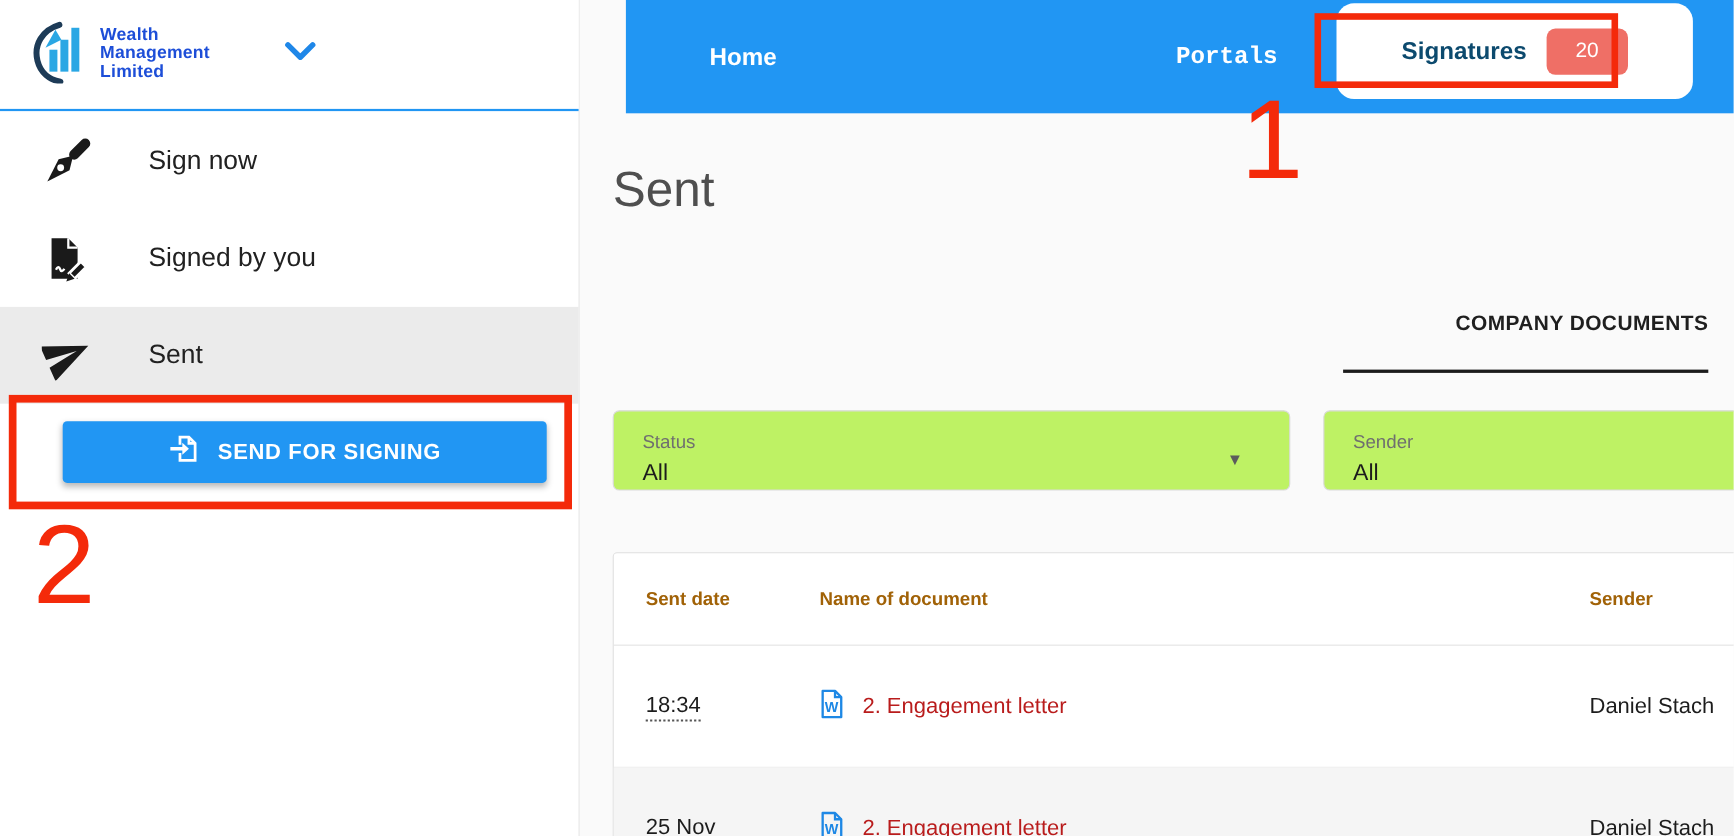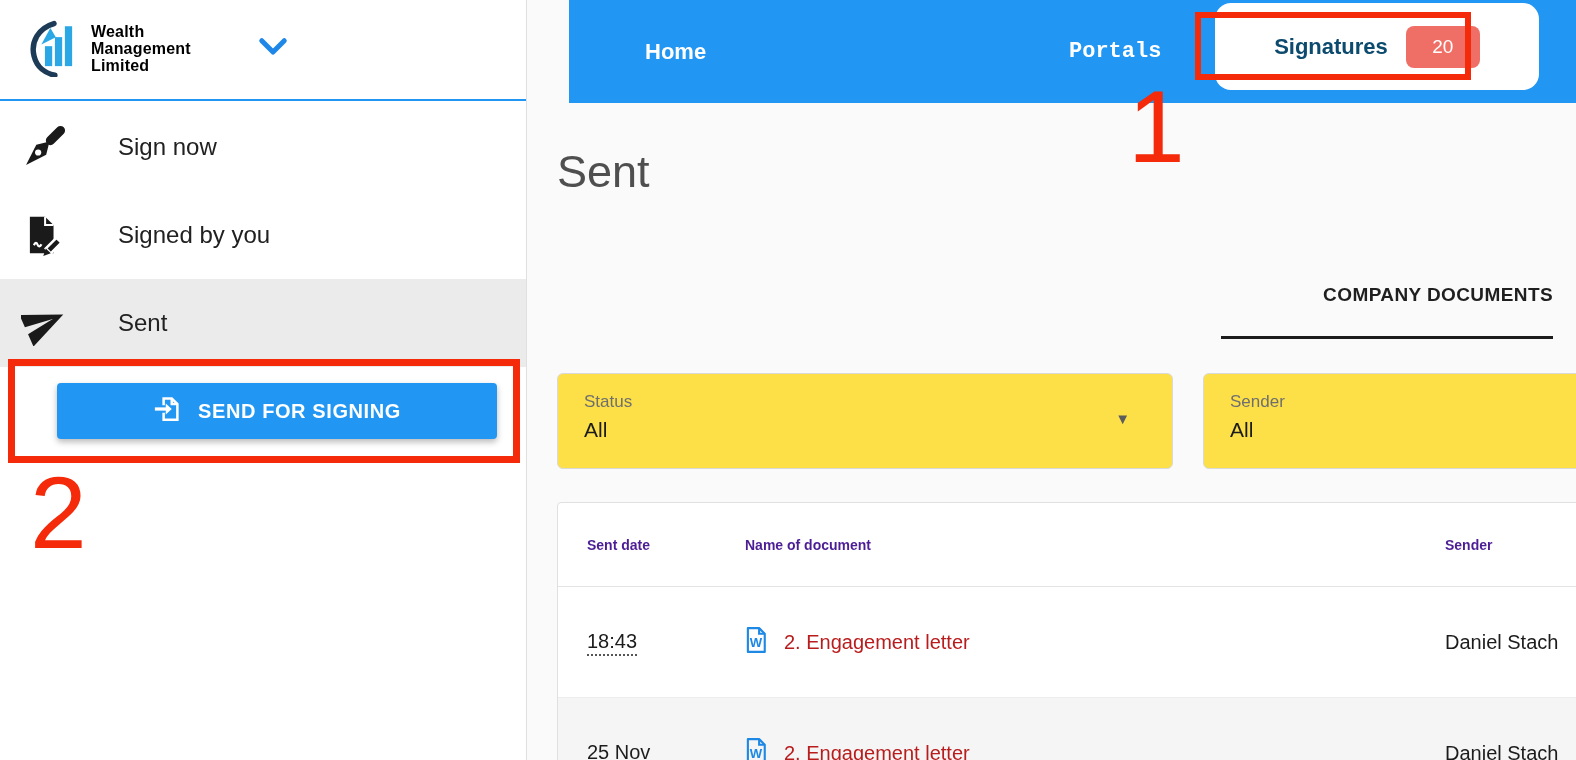--- a/index.html
+++ b/index.html
@@ -4,25 +4,25 @@
 <style>
   * { margin:0; padding:0; box-sizing:border-box; }
   html,body { width:1576px; height:760px; }
   body { font-family:"Liberation Sans", sans-serif; background:#fafafa; overflow:hidden; }
   .canvas { position:relative; width:1576px; height:760px; overflow:hidden; background:#fafafa; }
 
   
   .sidebar { position:absolute; left:0; top:0; width:527px; height:760px; background:#fff; border-right:1px solid #e0e0e0; }
   .sidebar-header { position:relative; height:101px; border-bottom:2px solid #2196f3; display:flex; align-items:center; background:#fff; }
   .logo { display:flex; align-items:center; gap:9px; margin-left:26px; }
-  .logo-text { color:#000000; font-weight:bold; font-size:16px; line-height:1.05; letter-spacing:0.2px; }
+  .logo-text { color:#1d4ed8; font-weight:bold; font-size:16px; line-height:1.05; letter-spacing:0.2px; }
   .chevron { position:absolute; left:258px; top:36px; cursor:pointer; }
 
   .menu { position:absolute; top:103px; left:0; width:100%; }
-  .menu-item { height:88px; display:flex; align-items:center; padding-left:21px; cursor:pointer; }
+  .menu-item { height:88px; display:flex; align-items:center; padding-left:38px; cursor:pointer; }
   .menu-item.active { background:#ebebeb; }
   .menu-icon { width:46px; height:46px; flex:0 0 46px; display:flex; align-items:center; justify-content:center; }
   .menu-label { margin-left:51px; font-size:24px; color:#212121; }
 
   .send-btn { position:absolute; left:57px; top:383px; width:440px; height:56px; background:#2196f3; border:none;
     border-radius:4px; color:#fff; font-weight:bold; font-size:20px; letter-spacing:0.6px;
     display:flex; align-items:center; justify-content:center; gap:15px; box-shadow:0 3px 6px rgba(0,0,0,0.28);
     font-family:inherit; cursor:pointer; }
 
   .red-box-2 { position:absolute; left:8px; top:359px; width:512px; height:104px; border:7px solid #f42a0a; z-index:5; pointer-events:none; }
@@ -42,31 +42,31 @@
     display:flex; align-items:center; justify-content:center; }
   .red-box-1 { position:absolute; left:668px; top:12px; width:276px; height:68px; border:6px solid #f42a0a; z-index:5; pointer-events:none; }
   .annot-1 { left:601px; top:76px; }
 
   .page-title { position:absolute; left:30px; top:146px; font-size:45px; font-weight:normal; color:#4f4f4f; }
 
   .tab-label { position:absolute; left:694px; top:284px; width:332px; text-align:right;
     font-size:19px; font-weight:bold; color:#1f1f1f; letter-spacing:0.4px; cursor:pointer; }
   .tab-underline { position:absolute; left:694px; top:336px; width:332px; height:3px; background:#1c1c1c; }
 
-  .filter { position:absolute; top:373px; height:96px; border:1px solid #d9d9d9; border-radius:6px; background:#fde047; cursor:pointer; }
+  .filter { position:absolute; top:373px; height:73px; border:1px solid #d9d9d9; border-radius:6px; background:#bef264; cursor:pointer; }
   .filter-status { left:30px; width:616px; }
   .filter-sender { left:676px; width:616px; }
   .filter-label { position:absolute; left:26px; top:18px; font-size:17px; color:#6f6f6f; }
   .filter-value { position:absolute; left:26px; top:44px; font-size:21px; color:#1c1c1c; }
   .filter-arrow { position:absolute; right:42px; top:36px; font-size:15px; color:#5c5c5c; }
 
   .table-card { position:absolute; left:30px; top:502px; width:1600px; height:430px; background:#fff;
     border:1px solid #e0e0e0; border-radius:4px; }
   .thead { position:relative; height:84px; border-bottom:1px solid #e3e3e3; }
-  .th { position:absolute; top:0; height:84px; display:flex; align-items:center; font-weight:bold; font-size:14px; color:#4c1d95; }
+  .th { position:absolute; top:0; height:84px; display:flex; align-items:center; font-weight:bold; font-size:17px; color:#a16207; }
   .th-date { left:29px; } .th-name { left:187px; } .th-sender { left:887px; }
   .trow { position:relative; height:111px; border-bottom:1px solid #ededed; }
   .trow.alt { background:#f5f5f5; }
   .td { position:absolute; top:0; height:111px; display:flex; align-items:center; font-size:20px; color:#1c1c1c; }
   .td-date { left:29px; } .td-name { left:183px; gap:13px; } .td-sender { left:887px; }
   .date-chip { border-bottom:2px dotted #555; padding-bottom:1px; cursor:default; }
   .doc-link { color:#b91c1c; cursor:pointer; }
 </style>
 </head>
 <body>
@@ -182,21 +182,21 @@
 
     <div class="table-card">
       <div class="thead">
         <div class="th th-date">Sent date</div>
         <div class="th th-name">Name of document</div>
         <div class="th th-sender">Sender</div>
       </div>
 
       <div class="trow">
         <div class="td td-date">
-          <span class="date-chip">18:43</span>
+          <span class="date-chip">18:34</span>
         </div>
         <div class="td td-name">
           <span>
             <svg width="30" height="30" viewBox="0 0 24 24">
               <path d="M5.5 2.5 H14.5 L19 7 V21.5 H5.5 Z" fill="none" stroke="#1e88e5" stroke-width="1.7" stroke-linejoin="round"></path>
               <path d="M14.5 2.5 V7 H19" fill="none" stroke="#1e88e5" stroke-width="1.7"></path>
               <text x="12" y="17.5" text-anchor="middle" font-size="10.5" font-weight="bold" fill="#1e88e5" font-family="Liberation Sans, sans-serif">W</text>
             </svg>
           </span>
           <span class="doc-link">2. Engagement letter</span>

